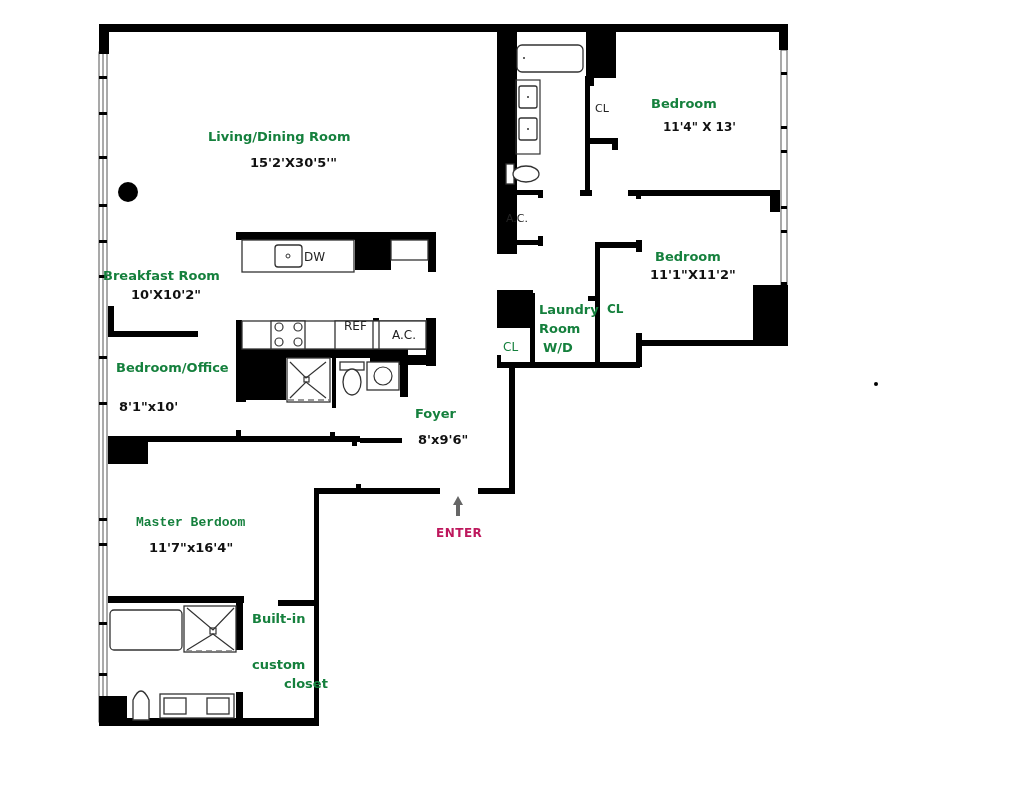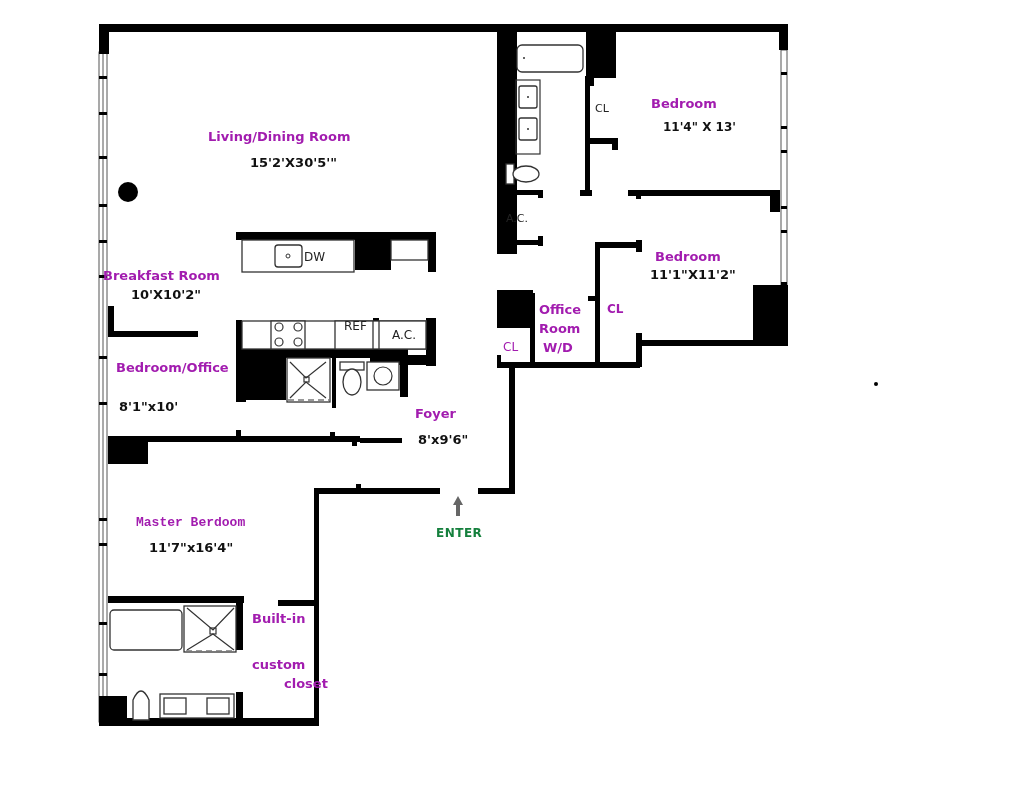--- a/index.html
+++ b/index.html
@@ -3,24 +3,24 @@
 <meta charset="utf-8">
 <style>
   html, body { margin:0; padding:0; background:#ffffff; }
   body { width:1024px; height:800px; position:relative; overflow:hidden; font-family:"DejaVu Sans", "Liberation Sans", sans-serif; }
   #plan { position:absolute; left:0; top:0; width:1024px; height:800px; }
   .wall { fill:#000; }
   .fixture { fill:#fff; stroke:#333; stroke-width:1.3; }
   .thin { fill:none; stroke:#333; stroke-width:1.2; }
   .dash { fill:none; stroke:#777; stroke-width:1.5; stroke-dasharray:6 4; }
   .win { fill:#fff; stroke:#555; stroke-width:1; }
-  .label { position:absolute; color:#a21caf; font-weight:bold; font-size:13px; white-space:nowrap; line-height:1; }
+  .label { position:absolute; color:#15803d; font-weight:bold; font-size:13px; white-space:nowrap; line-height:1; }
   .dim { position:absolute; color:#111; font-weight:bold; font-size:13px; white-space:nowrap; line-height:1; }
   .small { position:absolute; color:#222; font-size:12px; white-space:nowrap; line-height:1; }
-  .enter { position:absolute; color:#15803d; font-size:12px; font-weight:bold; letter-spacing:0.5px; }
+  .enter { position:absolute; color:#be185d; font-size:12px; font-weight:bold; letter-spacing:0.5px; }
 </style>
 </head>
 <body>
 
 <svg id="plan" viewBox="0 0 1024 800" xmlns="http://www.w3.org/2000/svg">
 
   <g>
     <rect x="99" y="52" width="8" height="670" class="win"></rect>
     <line x1="103" y1="52" x2="103" y2="722" stroke="#555" stroke-width="1"></line>
     <g fill="#000">
@@ -202,21 +202,21 @@
 
 <div class="label" style="left:116px;top:361px;">Bedroom/Office</div>
 <div class="dim" style="left:119px;top:400px;">8'1"x10'</div>
 
 <div class="label" style="left:415px;top:407px;">Foyer</div>
 <div class="dim" style="left:418px;top:433px;">8'x9'6"</div>
 
 <div class="label" style="left:136px;top:516px;font-family:Liberation Mono, monospace;">Master Berdoom</div>
 <div class="dim" style="left:149px;top:541px;">11'7"x16'4"</div>
 
-<div class="label" style="left:539px;top:303px;">Office</div>
+<div class="label" style="left:539px;top:303px;">Laundry</div>
 <div class="label" style="left:539px;top:322px;">Room</div>
 <div class="label" style="left:543px;top:341px;">W/D</div>
 
 <div class="label" style="left:252px;top:612px;">Built-in</div>
 <div class="label" style="left:252px;top:658px;">custom</div>
 <div class="label" style="left:252px;top:677px;margin-left:32px;">closet</div>
 
 <div class="small" style="left:304px;top:251px;text-align:right;">DW</div>
 <div class="small" style="left:344px;top:320px;">REF</div>
 <div class="small" style="left:392px;top:329px;">A.C.</div>

